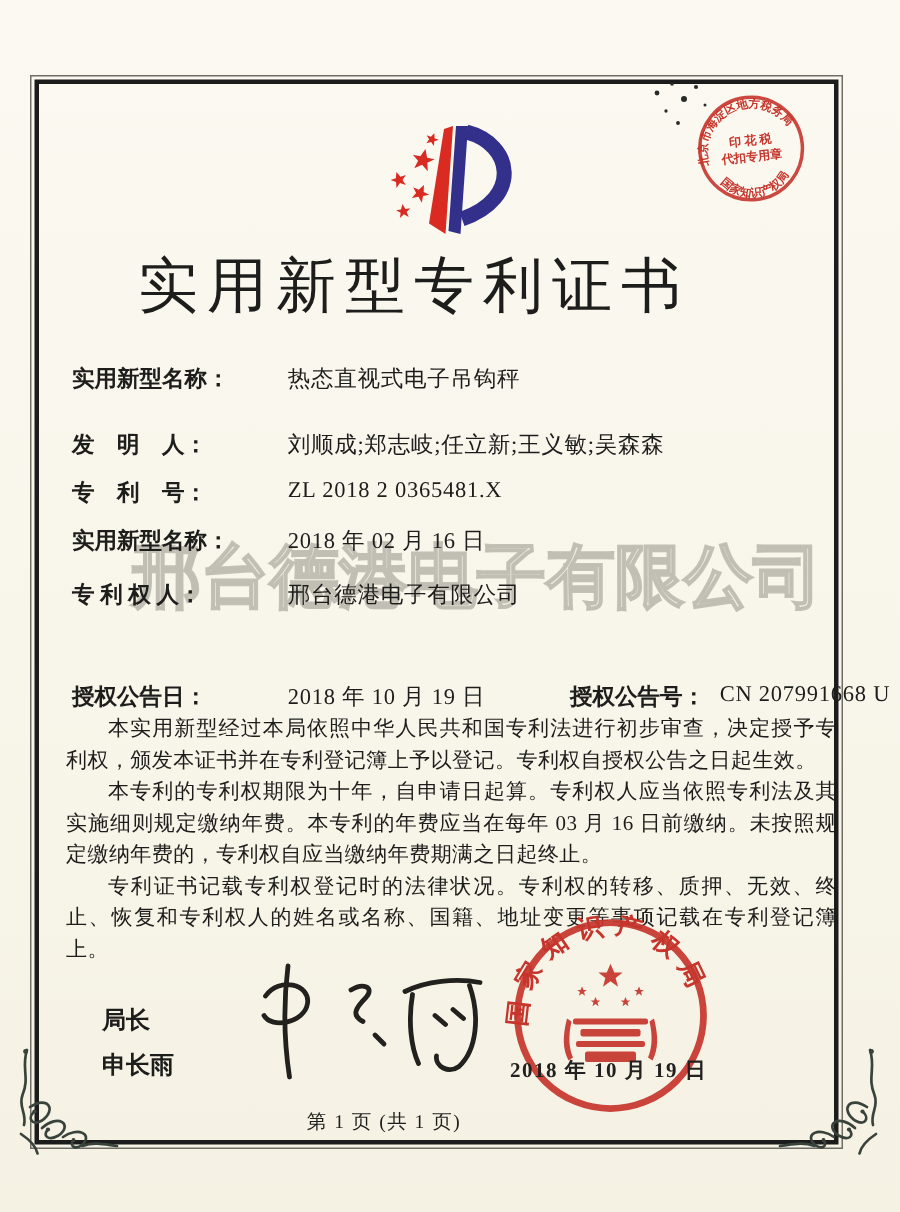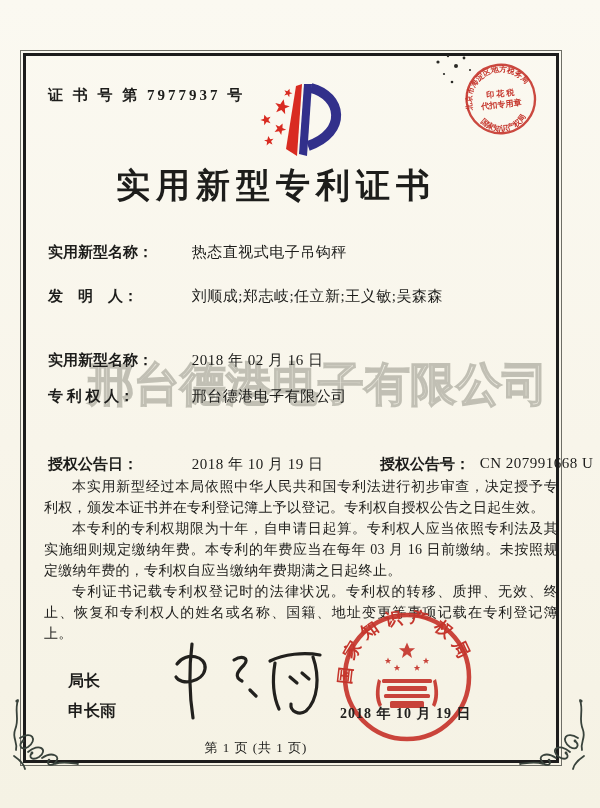--- a/index.html
+++ b/index.html
@@ -20,21 +20,21 @@
   .frame-inner{
     position:absolute;inset:2px;border:3px solid #1c1c1c;
   }
   .cert-number{
     position:absolute;left:48px;top:86px;
     font-size:15px;letter-spacing:3px;font-weight:600;
   }
   .logo{position:absolute;left:236px;top:80px;}
   .title{
     position:absolute;left:0;top:163px;width:552px;text-align:center;
-    font-size:34px;font-weight:bold;letter-spacing:6px;
+    font-size:40px;font-weight:normal;letter-spacing:6px;
   }
   .field-row{position:absolute;left:48px;width:500px;font-size:15px;}
   .field-label{display:inline-block;width:140px;font-weight:600;vertical-align:top;}
   .field-value{font-weight:500;letter-spacing:0.5px;}
   .field-pair2{position:absolute;left:332px;top:0;white-space:nowrap;}
   .field-pair2 .field-label{width:auto;margin-right:6px;}
   .paragraphs{
     position:absolute;left:44px;top:476px;width:514px;
     font-size:14px;line-height:21px;letter-spacing:0.3px;text-align:justify;
   }
@@ -67,21 +67,20 @@
 <body>
 
 <div class="paper">
 
   <div class="frame">
     <div class="frame-inner"></div>
   </div>
 
   <div class="watermark">邢台德港电子有限公司</div>
 
-  <div class="cert-number">证 书 号 第 7977937 号</div>
 
   <div class="logo">
     <svg width="110" height="80" viewBox="0 0 110 80">
       <defs>
         <path id="star" d="M0,-10 L2.94,-3.09 L9.51,-3.09 L4.05,1.18 L5.88,8.09 L0,3.82 L-5.88,8.09 L-4.05,1.18 L-9.51,-3.09 L-2.94,-3.09 Z"></path>
       </defs>
       <g fill="#d92b21">
         <use href="#star" transform="translate(46,27) scale(0.78) rotate(12)"></use>
         <use href="#star" transform="translate(30,40) scale(0.56) rotate(-18)"></use>
         <use href="#star" transform="translate(44,49) scale(0.62) rotate(25)"></use>
@@ -128,20 +127,24 @@
 
   <div class="title">实用新型专利证书</div>
 
   <div class="field-row" style="top:243px">
     <span class="field-label">实用新型名称：</span>
     <span class="field-value">热态直视式电子吊钩秤</span>
   </div>
   <div class="field-row" style="top:287px">
     <span class="field-label">发　明　人：</span>
     <span class="field-value">刘顺成;郑志岐;任立新;王义敏;吴森森</span>
+  </div>
+  <div class="field-row" style="top:319px">
+    <span class="field-label">专　利　号：</span>
+    <span class="field-value">ZL 2018 2 0365481.X</span>
   </div>
   <div class="field-row" style="top:351px">
     <span class="field-label">实用新型名称：</span>
     <span class="field-value">2018 年 02 月 16 日</span>
   </div>
   <div class="field-row" style="top:387px">
     <span class="field-label">专 利 权 人：</span>
     <span class="field-value">邢台德港电子有限公司</span>
   </div>
   <div class="field-row" style="top:455px">

